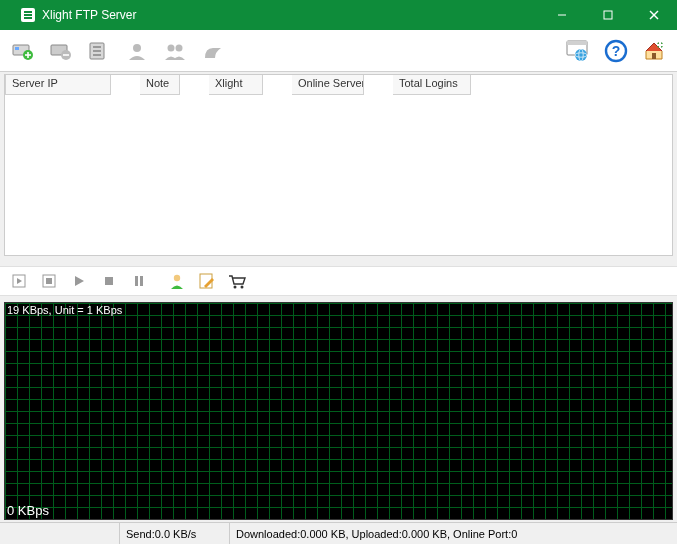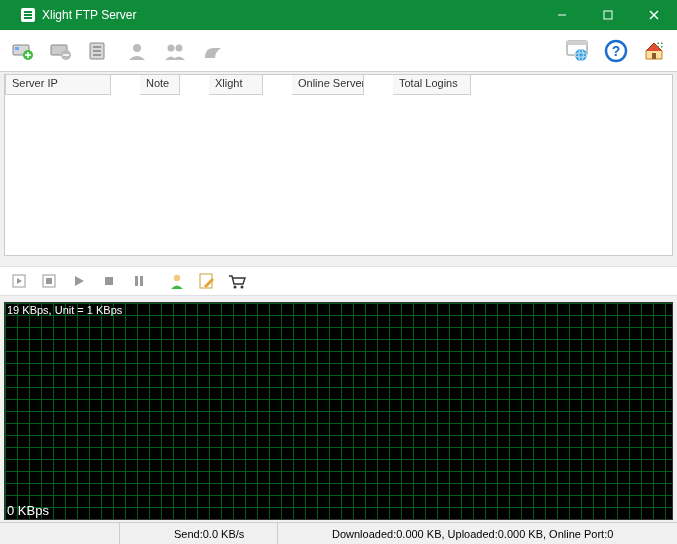--- a/index.html
+++ b/index.html
@@ -116,21 +116,20 @@
   z-index: 2;
 }
 
 .statusbar {
   height: 22px;
   background: #f0f0f0;
   border-top: 1px solid #ccc;
   display: flex;
   align-items: stretch;
   font-size: 11px;
-  gap: 48px;
 }
 .statuscell {
   border-right: 1px solid #ccc;
   padding: 3px 6px;
   display: flex;
   align-items: center;
 }
 </style>
 </head>
 <body>

